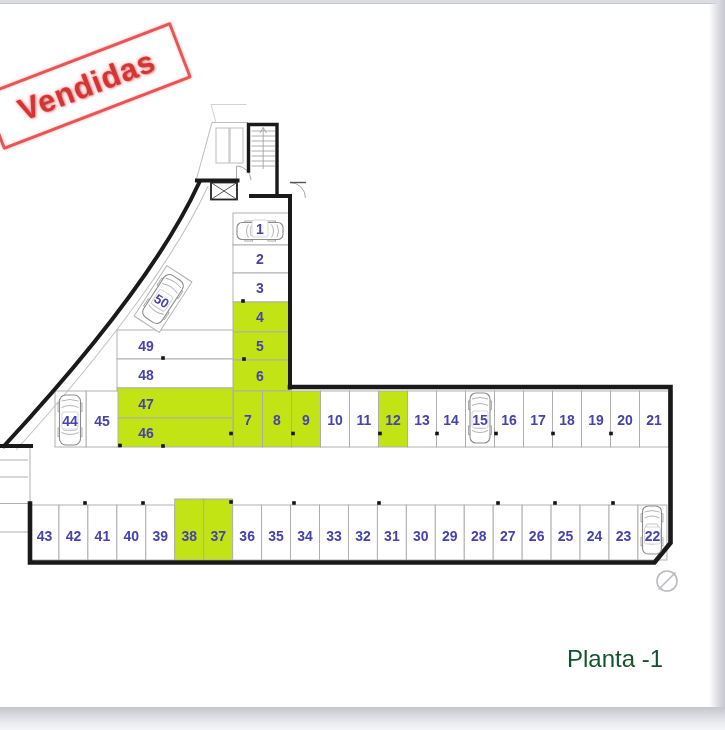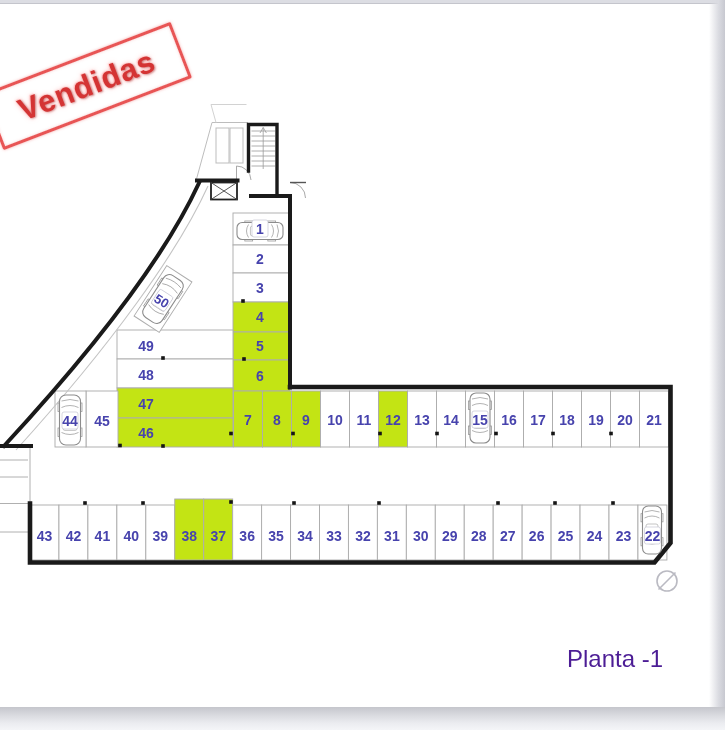--- a/index.html
+++ b/index.html
@@ -18,21 +18,21 @@
     position:absolute;left:-14px;top:56px;width:196px;height:54px;
     border:3px solid #e85555;border-radius:2px;
     transform:rotate(-21deg);
     display:flex;align-items:center;justify-content:center;
     box-shadow:0 0 3px rgba(235,100,100,.55), inset 0 0 3px rgba(235,100,100,.35);
   }
   .stamp span{
     font-size:31px;font-weight:700;letter-spacing:1px;color:#d43434;
     text-shadow:1px 1px 2px rgba(140,0,0,.4), 0 0 5px rgba(255,130,130,.6), -1px -1px 1px rgba(255,200,200,.7);
   }
-  .floor-label{position:absolute;left:567px;top:645px;font-size:24px;color:#4c1d95;}
+  .floor-label{position:absolute;left:567px;top:645px;font-size:24px;color:#14532d;}
   #plan{position:absolute;left:0;top:0;}
 </style>
 </head>
 <body>
 
 <svg id="plan" width="725" height="730" viewBox="0 0 725 730">
     <g>
       <rect x="233" y="213" width="57" height="32" fill="#ffffff" stroke="#adadad" stroke-width="0.95"></rect>
       <rect x="233" y="245" width="57" height="28" fill="#ffffff" stroke="#adadad" stroke-width="0.95"></rect>
       <rect x="233" y="273" width="57" height="29" fill="#ffffff" stroke="#adadad" stroke-width="0.95"></rect>

